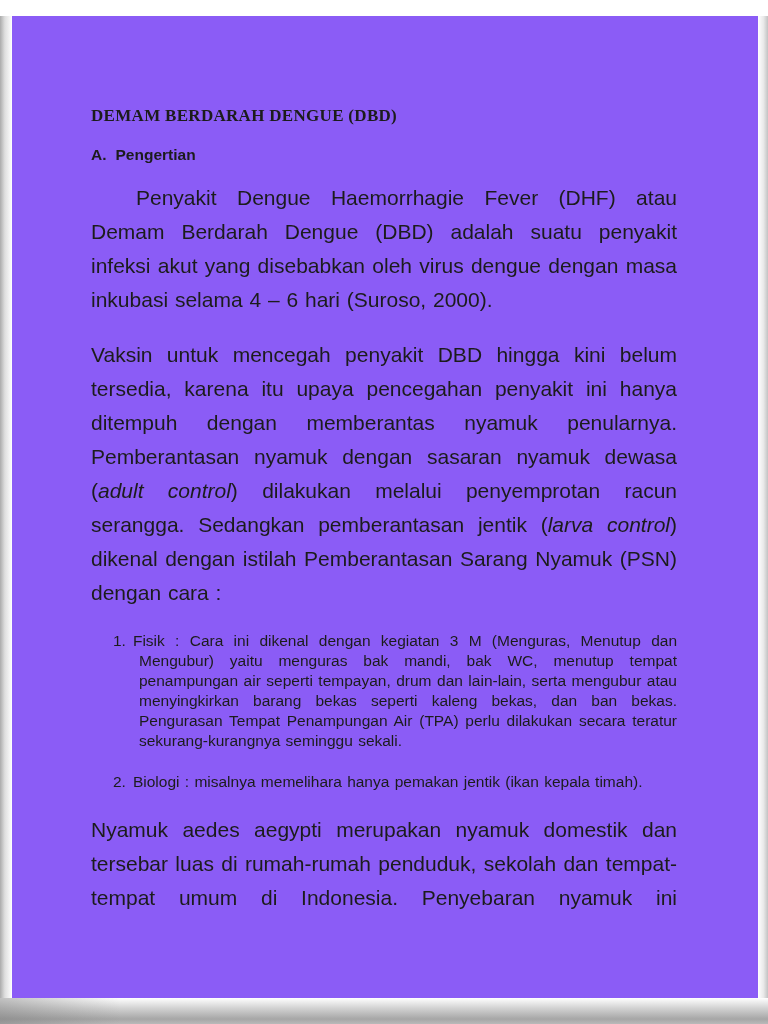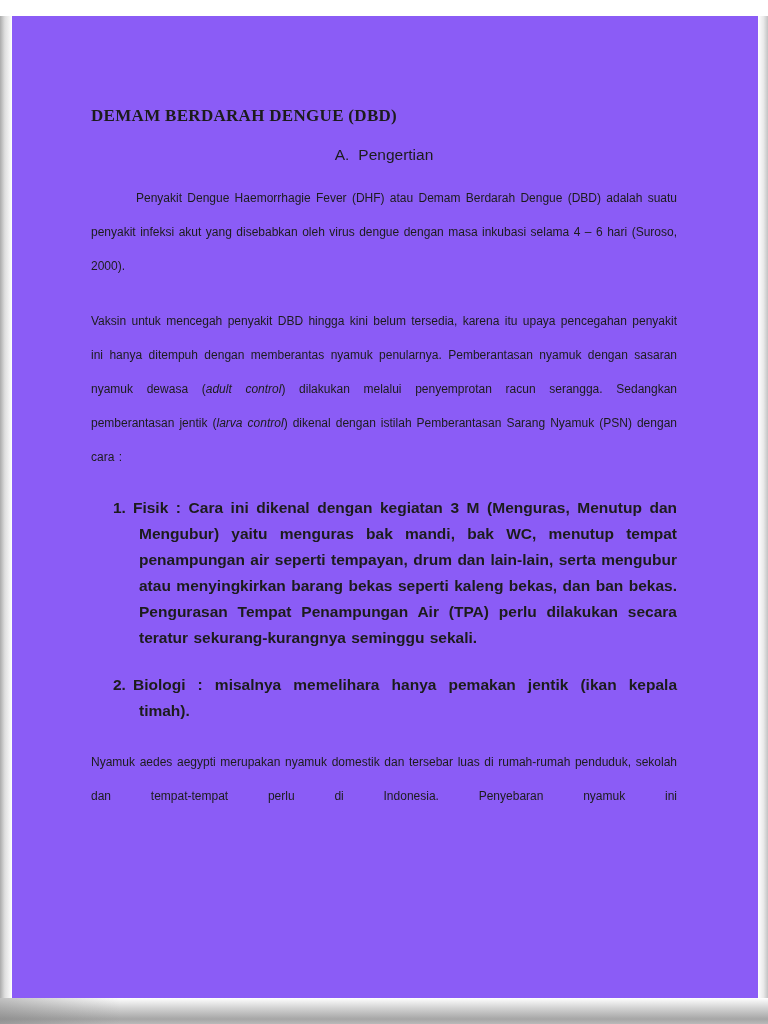--- a/index.html
+++ b/index.html
@@ -52,48 +52,46 @@
   }
   .doc-title {
     font-family: "Liberation Serif", serif;
     font-weight: bold;
     font-size: 17px;
     letter-spacing: 0.3px;
     margin: 0 0 20px 0;
   }
   .doc-heading {
     font-size: 15.5px;
-    font-weight: normal;
+    font-weight: bold;
     margin: 0 0 17px 0;
-    text-align: center;
   }
   .heading-marker { margin-right: 9px; }
 
   p.body-para {
-    font-size: 12px;
+    font-size: 21px;
     line-height: 34px;
     text-align: justify;
     margin: 0 0 21px 0;
     word-spacing: 1px;
   }
   .indent-first { text-indent: 45px; }
   .justify-last { text-align-last: justify; }
 
   .doc-list {
     margin: 0 0 0 22px;
   }
   .list-item {
     font-size: 15.5px;
-    line-height: 26px;
+    line-height: 20px;
     text-align: justify;
     word-spacing: 1px;
     padding-left: 26px;
     text-indent: -26px;
     margin: 0 0 21px 0;
-    font-weight: bold;
   }
   .list-marker { margin-right: 7px; }
   em { font-style: italic; }
 </style>
 </head>
 <body>
 
 <div class="scan-page">
   <div class="edge-left"></div>
   <div class="edge-right"></div>
@@ -112,16 +110,16 @@
 
     <div class="doc-list">
 
       <div class="list-item"><span class="list-marker">1.</span><span>Fisik : Cara ini dikenal dengan kegiatan 3 M (Menguras, Menutup dan Mengubur) yaitu menguras bak mandi, bak WC, menutup tempat penampungan air seperti tempayan, drum dan lain-lain, serta mengubur atau menyingkirkan barang bekas seperti kaleng bekas, dan ban bekas. Pengurasan Tempat Penampungan Air (TPA) perlu dilakukan secara teratur sekurang-kurangnya seminggu sekali.</span></div>
 
       <div class="list-item"><span class="list-marker">2.</span><span>Biologi : misalnya memelihara hanya pemakan jentik (ikan kepala timah).</span></div>
 
 
     </div>
 
-    <p class="body-para justify-last">Nyamuk aedes aegypti merupakan nyamuk domestik dan tersebar luas di rumah-rumah penduduk, sekolah dan tempat-tempat perlu di Indonesia. Penyebaran nyamuk ini</p>
+    <p class="body-para justify-last">Nyamuk aedes aegypti merupakan nyamuk domestik dan tersebar luas di rumah-rumah penduduk, sekolah dan tempat-tempat umum di Indonesia. Penyebaran nyamuk ini</p>
 
   </div>
 </div>
 
 </body></html>

